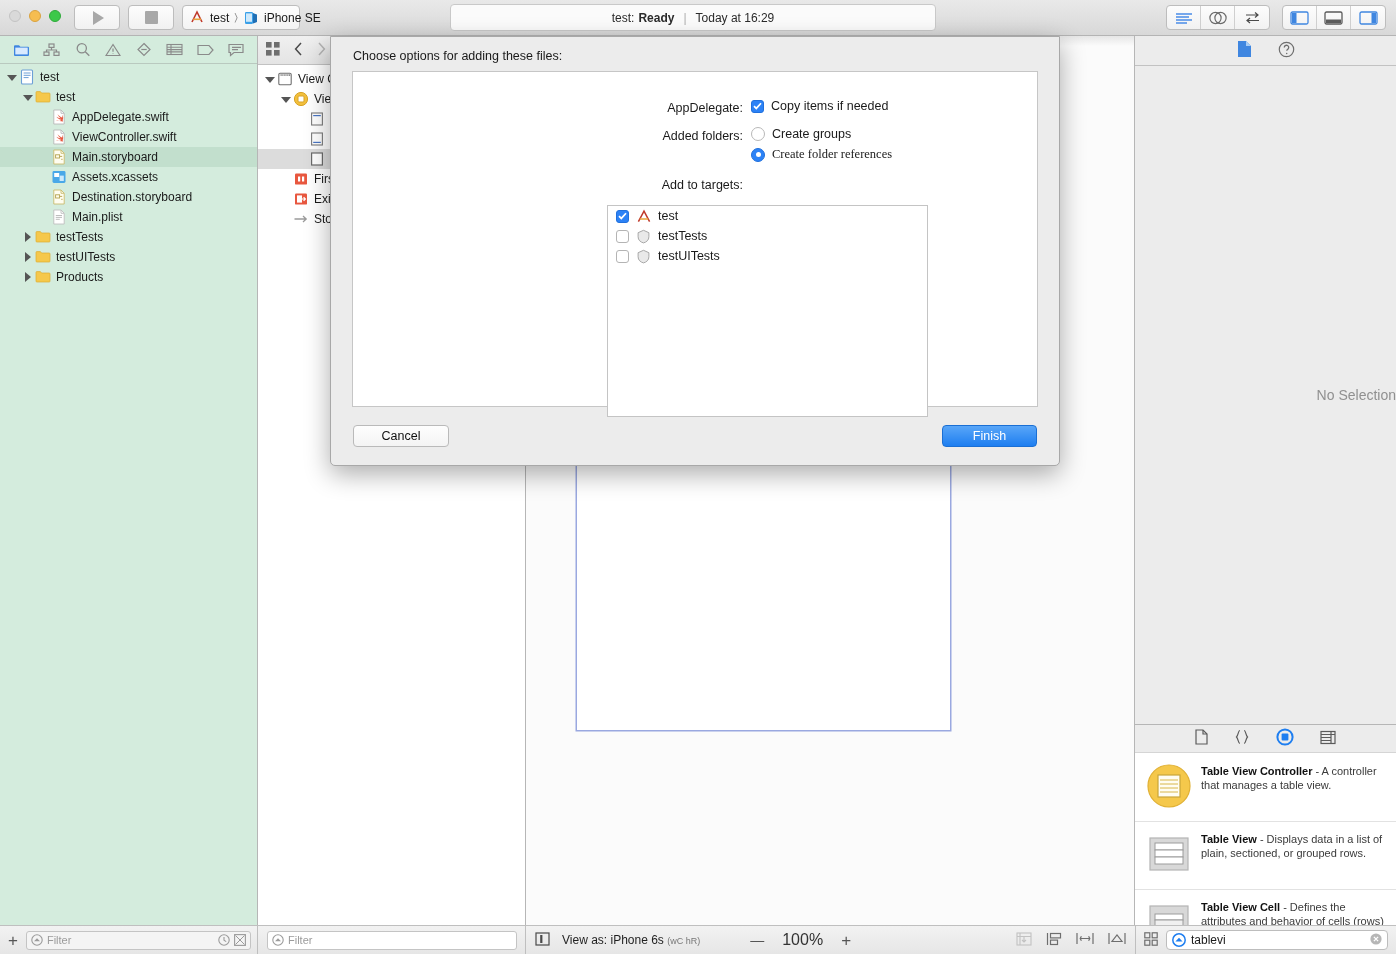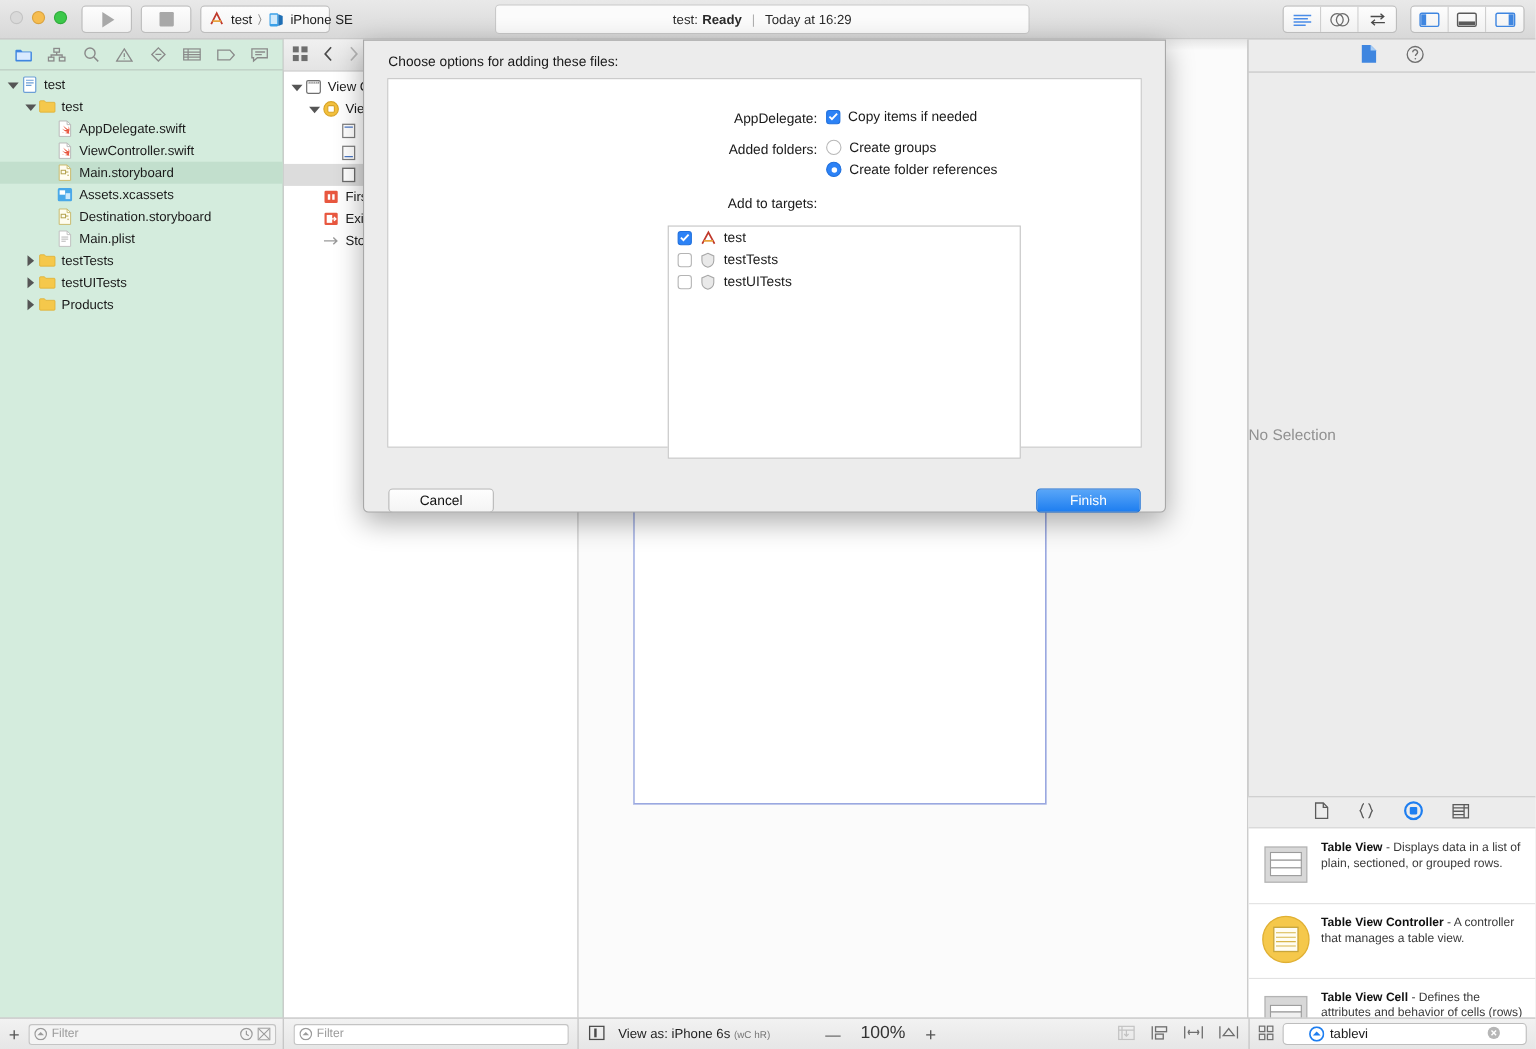--- a/index.html
+++ b/index.html
@@ -104,21 +104,21 @@
     box-shadow:0 0 0 0.5px #9aa8e0;
   }
   .canvas-top-shade{ position:absolute; left:0;top:0;right:0;height:10px; background:linear-gradient(#e6e6e6,#fbfbfb);}
 
   .inspector {
     position:absolute; right:0; top:36px; width:262px; bottom:29px;
     background:#ececec; border-left:1px solid #b6b6b6;
   }
   .insp-tabs{ height:30px; display:flex;align-items:center;justify-content:center; gap:26px;
      border-bottom:1px solid #c2c2c2;}
-  .insp-body{ position:absolute; left:0;right:0; top:30px; height:658px; display:flex;align-items:center;justify-content:flex-start;}
+  .insp-body{ position:absolute; left:0;right:0; top:30px; height:658px; display:flex;align-items:center;justify-content:flex-end;}
   .no-sel{ color:#909090; font-size:14px;}
   .lib { position:absolute; left:0;right:0;bottom:0; top:688px; background:#fff; border-top:1px solid #b6b6b6;}
   .lib-tabs{height:28px; display:flex;align-items:center;justify-content:center;gap:26px; border-bottom:1px solid #d5d5d5; background:#ececec;}
   .lib-list{ position:absolute; top:29px;left:0;right:0;bottom:0; overflow:hidden;}
   .lib-item{ display:flex; padding:10px 10px 10px 12px; gap:10px; border-bottom:1px solid #e2e2e2; }
   .lib-ico{flex:none;}
   .lib-txt{ font-size:11px; line-height:14px; color:#3a3a3a;}
   .lib-txt b{font-weight:bold; color:#111;}
 
   
@@ -134,21 +134,21 @@
   .bb-out{ position:absolute; left:259px; top:0; width:267px;height:28px; display:flex;align-items:center;padding:0 8px; border-right:1px solid #bfbfbf;}
   .bb-canvas{ position:absolute; left:527px; right:262px; top:0; height:28px; display:flex;align-items:center; gap:0; padding:0 8px;}
   .bb-insp{ position:absolute; right:0; top:0; width:261px; height:28px; display:flex;align-items:center;gap:8px;padding:0 8px; border-left:1px solid #bfbfbf;}
   .viewas{ font-size:12px; color:#1f1f1f; margin-left:12px;}
   .viewas .sc{font-size:9px; color:#777;}
   .zoomctl{ display:flex;align-items:center; gap:18px; margin-left:50px; color:#555;}
   .zoompct{font-size:16px;color:#333;}
   .align-icons{ margin-left:auto; display:flex; gap:14px; align-items:center;}
   .srch{
     flex:1; height:20px; background:#fff; border:1px solid #bdbdbd; border-radius:4px;
-    display:flex; align-items:center; padding:0 23px; gap:5px; font-size:12px; color:#1a1a1a;
+    display:flex; align-items:center; padding:0 5px; gap:5px; font-size:12px; color:#1a1a1a;
   }
 
   
   .modal {
     position:absolute; left:330px; top:36px; width:730px; height:430px;
     background:#ececec; border:1px solid #a8a8a8; border-radius:0 0 5px 5px;
     box-shadow:0 8px 26px rgba(0,0,0,.33);
     z-index:50;
   }
   .modal-title{ position:absolute; left:22px; top:12px; font-size:12.5px; color:#1a1a1a;}
@@ -164,21 +164,21 @@
   .radio{width:14px;height:14px;border-radius:50%;border:1px solid #b8b8b8;background:#fff;flex:none;}
   .radio.on{background:#2c82f6;border:1px solid #2070dd; display:flex;align-items:center;justify-content:center;}
   .radio.on::after{content:"";width:5px;height:5px;border-radius:50%;background:#fff;}
   .targets{
     position:absolute; left:254px; top:133px; width:321px; height:212px;
     background:#fff; border:1px solid #c4c4c4;
   }
   .trow{ height:20px; display:flex;align-items:center; gap:6px; padding:0 8px; font-size:12.5px;}
   .btn {
     position:absolute; height:22px; border-radius:4px; font-size:12.5px;
-    display:flex;align-items:center;justify-content:center;margin-top:19px;
+    display:flex;align-items:center;justify-content:center;
   }
   .btn.cancel{ left:22px; top:388px; width:96px; background:linear-gradient(#fefefe,#f4f4f4); border:1px solid #bababa; color:#111;}
   .btn.finish{ right:22px; top:388px; width:95px; background:linear-gradient(#59a6f8,#1e7ef0); border:1px solid #1a6fd4; color:#fff;}
 </style>
 </head>
 <body>
 
 <div class="app">
 
   <div class="toolbar">
@@ -567,39 +567,39 @@
             </svg>
         </span>
         <span>
           <svg width="16" height="15" viewBox="0 0 16 15" fill="none" stroke="#5b5b5b" stroke-width="1.2">
               <rect x="1" y="1.5" width="14" height="12"></rect>
               <path d="M1 4.5h14M11 1.5v12M1 7.5h10M1 10.5h10"></path>
             </svg>
         </span>
       </div>
       <div class="lib-list" id="lib-list">
+          <div class="lib-item">
+            <span class="lib-ico"><svg width="44" height="44" viewBox="0 0 44 44">
+                <circle cx="22" cy="22" r="21" fill="#f5c84b" stroke="#e0b033" stroke-width="1.2"></circle>
+                <rect x="11" y="11" width="22" height="22" fill="#fffdf2" stroke="#c9a63a" stroke-width="1.2"></rect>
+                <path d="M13 16h18M13 20h18M13 24h18M13 28h18" stroke="#d8b64a" stroke-width="1"></path>
+              </svg></span>
+            <span class="lib-txt"><b>Table View Controller</b><span> - A controller that manages a table view.</span></span>
+          </div>
           <div class="lib-item">
             <span class="lib-ico"><svg width="44" height="44" viewBox="0 0 44 44">
                 <rect x="3" y="6" width="38" height="32" fill="#d8d8d8" stroke="#b4b4b4" stroke-width="1.2"></rect>
                 <rect x="8" y="11" width="28" height="7" fill="#fff" stroke="#9b9b9b" stroke-width="1"></rect>
                 <rect x="8" y="18" width="28" height="7" fill="#fff" stroke="#9b9b9b" stroke-width="1"></rect>
                 <rect x="8" y="25" width="28" height="7" fill="#fff" stroke="#9b9b9b" stroke-width="1"></rect>
               </svg></span>
             <span class="lib-txt"><b>Table View</b><span> - Displays data in a list of plain, sectioned, or grouped rows.</span></span>
           </div>
           <div class="lib-item">
             <span class="lib-ico"><svg width="44" height="44" viewBox="0 0 44 44">
-                <circle cx="22" cy="22" r="21" fill="#f5c84b" stroke="#e0b033" stroke-width="1.2"></circle>
-                <rect x="11" y="11" width="22" height="22" fill="#fffdf2" stroke="#c9a63a" stroke-width="1.2"></rect>
-                <path d="M13 16h18M13 20h18M13 24h18M13 28h18" stroke="#d8b64a" stroke-width="1"></path>
-              </svg></span>
-            <span class="lib-txt"><b>Table View Controller</b><span> - A controller that manages a table view.</span></span>
-          </div>
-          <div class="lib-item">
-            <span class="lib-ico"><svg width="44" height="44" viewBox="0 0 44 44">
                 <rect x="3" y="6" width="38" height="32" fill="#d8d8d8" stroke="#b4b4b4" stroke-width="1.2"></rect>
                 <rect x="8" y="14" width="28" height="6" fill="#fff" stroke="#9b9b9b" stroke-width="1"></rect>
                 <rect x="8" y="20" width="28" height="6" fill="#f0f0f0" stroke="#9b9b9b" stroke-width="1"></rect>
                 <path d="M8 28h28" stroke="#9b9b9b" stroke-width="1"></path>
               </svg></span>
             <span class="lib-txt"><b>Table View Cell</b><span> - Defines the attributes and behavior of cells (rows) in a table view.</span></span>
           </div>
         </div>
     </div>
   </div>
@@ -718,21 +718,21 @@
         </span>
         <span>Copy items if needed</span>
       </div>
 
       <div class="flabel" style="left:150px; top:57px; width:240px;">Added folders:</div>
       <div id="radio-group">
           <div class="frow" style="left: 398px; top: 55px; gap: 7px;">
             <span class="radio"></span>
             <span>Create groups</span>
           </div>
-          <div class="frow" style="left: 398px; top: 75px; gap: 7px;">
+          <div class="frow" style="left: 398px; top: 75px; gap: 7px; font-family: Liberation Serif, serif;">
             <span class="radio on"></span>
             <span>Create folder references</span>
           </div>
         </div>
 
       <div class="flabel" style="left:150px; top:106px; width:240px;">Add to targets:</div>
       <div class="targets" id="targets-list">
           <div class="trow">
             <span class="cbox">
               <svg width="9" height="8" viewBox="0 0 9 8">

